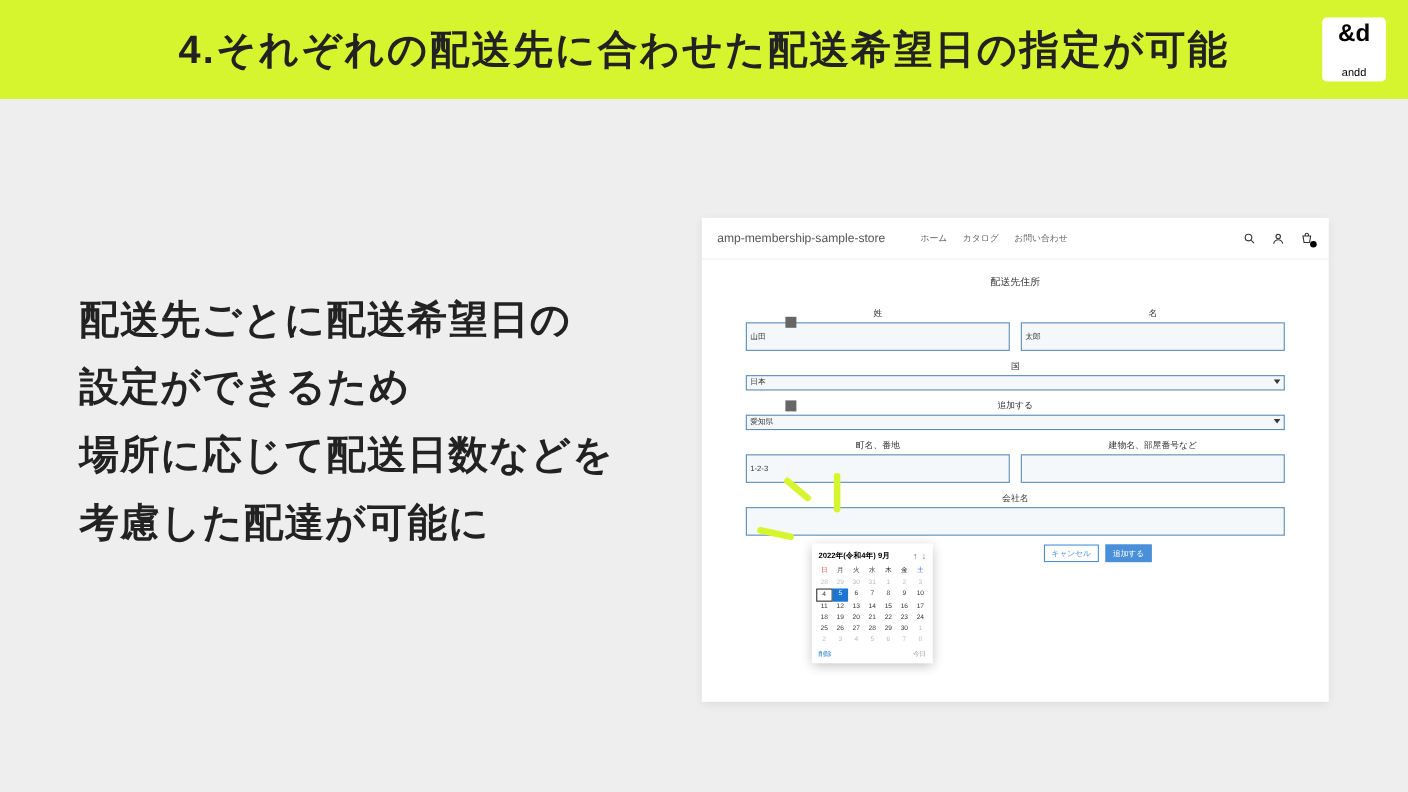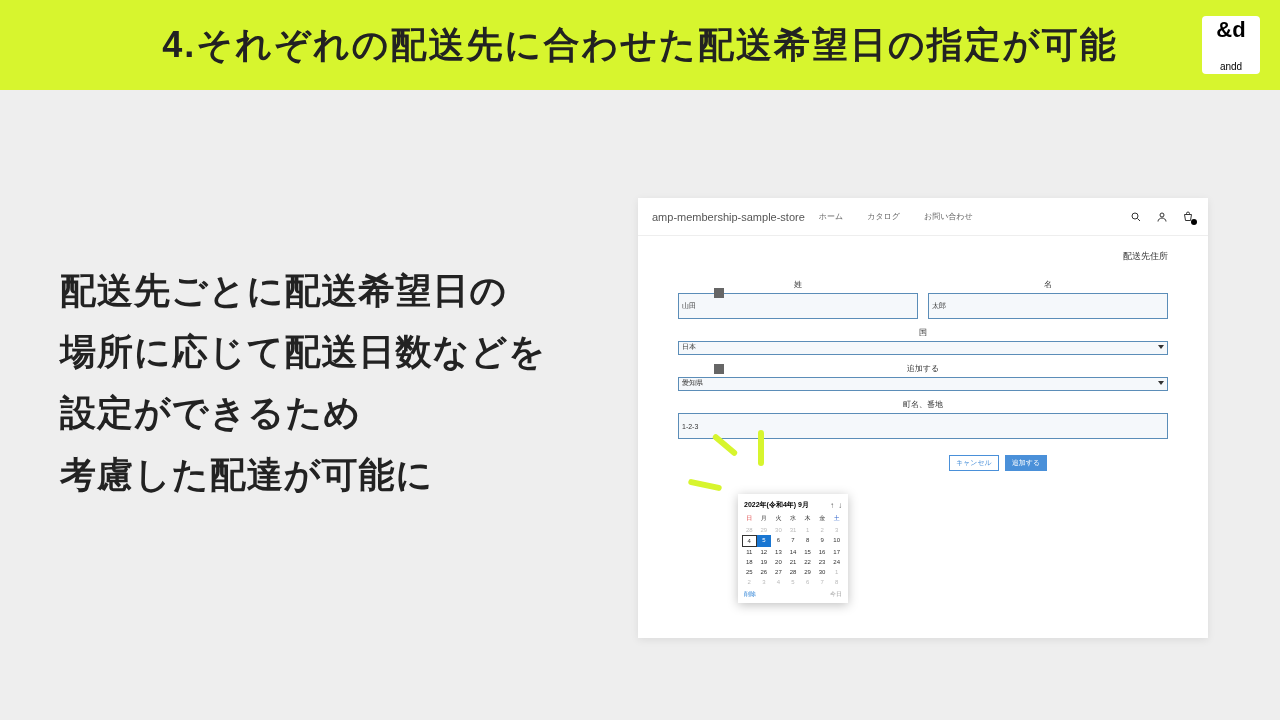--- a/index.html
+++ b/index.html
@@ -2,32 +2,32 @@
 <html><head>
 <meta charset="utf-8">
 <style>
 *{box-sizing:border-box;margin:0;padding:0;font-family:"Hiragino Sans","Yu Gothic",sans-serif}
 body{width:1280px;height:720px;background:#eee;position:relative;overflow:hidden}
 .header-bar{width:100%;height:90px;background:#d7f52e;display:flex;align-items:center;padding:12px 30px;position:relative}
 .header-title{font-size:36px;font-weight:900;color:#222;letter-spacing:2px;width:100%;text-align:center}
 .logo-badge{position:absolute;right:20px;top:16px;width:58px;height:58px;background:#fff;border-radius:4px;display:flex;flex-direction:column;align-items:center;justify-content:center}
 .logo-mark{font-size:22px;font-weight:900;color:#000;line-height:1}
 .logo-sub{font-size:10px;color:#000;margin-top:20px}
-.body-text{position:absolute;left:60px;top:260px;font-size:36px;font-weight:900;color:#222;line-height:1.7;letter-spacing:1px}
+.body-text{position:absolute;left:72px;top:260px;font-size:36px;font-weight:900;color:#222;line-height:1.7;letter-spacing:1px}
 .screenshot{position:absolute;left:638px;top:198px;width:570px;height:440px;background:#fff;box-shadow:0 2px 8px rgba(0,0,0,0.08)}
 .shot-header{height:38px;display:flex;align-items:center;padding:0 14px;border-bottom:0.5px solid #eee}
 .store-name{font-size:11px;color:#555;font-weight:500}
-.nav-links{display:flex;gap:24px;margin-left:14px}
+.nav-links{display:flex;gap:14px;margin-left:32px}
 .nav-link{font-size:8px;color:#666}
 .header-icons{margin-left:auto;display:flex;gap:14px;align-items:center}
 .icon{width:12px;height:12px;display:inline-flex;align-items:center;justify-content:center;position:relative}
 .icon svg{width:100%;height:100%}
 .cart-badge{position:absolute;right:-3px;bottom:-2px;width:6px;height:6px;background:#000;border-radius:50%}
 .form-area{padding:14px 40px 0 40px;position:relative}
-.form-title{text-align:right;font-size:9px;color:#333;margin-bottom:16px}
+.form-title{text-align:center;font-size:9px;color:#333;margin-bottom:16px}
 .row{display:flex;gap:10px;margin-bottom:2px}
 .field{flex:1}
 .field-label{text-align:center;font-size:8px;color:#333;margin-bottom:3px}
 .input{width:100%;height:26px;border:0.5px solid #5b8db8;background:#f5f8fb;font-size:7px;padding:0 3px;color:#333}
 .select{width:100%;height:14px;border:0.5px solid #5b8db8;background:#f5f8fb;font-size:7px;padding:0 3px;color:#333;appearance:none;position:relative}
 .select-wrap{position:relative}
 .select-wrap::after{content:"";position:absolute;right:4px;top:4px;width:0;height:0;border-left:3px solid transparent;border-right:3px solid transparent;border-top:4px solid #333;pointer-events:none}
 .date-input{width:100%;height:14px;border:1px solid #333;background:#fff;font-size:7px;padding:0 3px;color:#888;position:relative}
 .date-input::after{content:"";position:absolute;right:3px;top:2px;width:8px;height:8px;border:0.5px solid #333}
 .buttons{display:flex;gap:6px;justify-content:center;margin-top:8px;margin-left:150px}
@@ -63,22 +63,22 @@
 <div class="header-bar">
   <div class="header-title">4.それぞれの配送先に合わせた配送希望日の指定が可能</div>
   <div class="logo-badge">
     <div class="logo-mark">&amp;d</div>
     <div class="logo-sub">andd</div>
   </div>
 </div>
 
 <div class="body-text" id="body-text">
     <div>配送先ごとに配送希望日の</div>
+    <div>設定ができるため</div>
     <div>場所に応じて配送日数などを</div>
-    <div>設定ができるため</div>
     <div>考慮した配達が可能に</div>
   </div>
 
 <div class="screenshot">
   <div class="shot-header">
     <span class="store-name">amp-membership-sample-store</span>
     <div class="nav-links">
       <span class="nav-link">ホーム</span>
       <span class="nav-link">カタログ</span>
       <span class="nav-link">お問い合わせ</span>
@@ -139,23 +139,31 @@
             <div class="select">愛知県</div>
           </div>
       </div>
     </div>
 
     <div class="row" style="margin-top:8px">
       <div class="field">
         <div class="field-label">町名、番地</div>
         <input class="input" value="1-2-3" style="">
       </div>
-    </div>
-
-    <div class="row" style="margin-top:8px">
+      <div class="field">
+        <div class="field-label">建物名、部屋番号など</div>
+        <input class="input" value="" style="">
+      </div>
+    </div>
+
+    <div class="row" style="margin-top:8px">
+      <div class="field">
+        <div class="field-label">会社名</div>
+        <input class="input" value="" style="">
+      </div>
     </div>
 
 
     <div class="buttons">
       <button class="btn">キャンセル</button>
       <button class="btn btn-primary">追加する</button>
     </div>
   </div>
 
   <div class="calendar">

